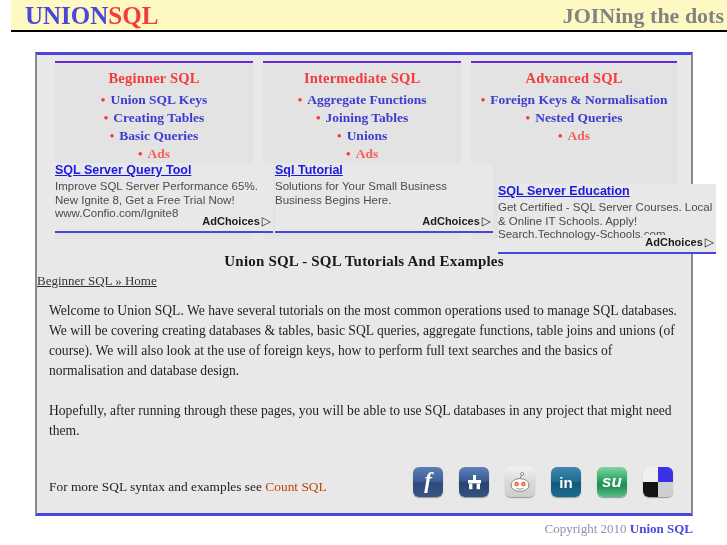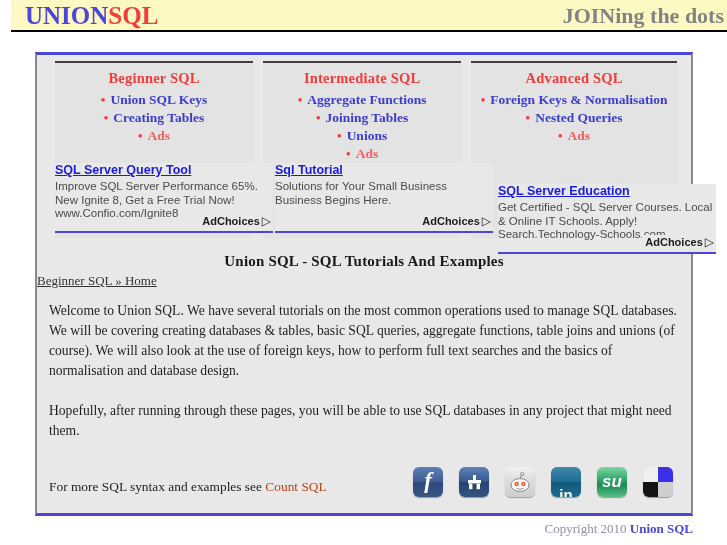--- a/index.html
+++ b/index.html
@@ -69,21 +69,21 @@
     left: 18px;
     top: 6px;
     width: 622px;
     height: 178px;
     display: flex;
     gap: 10px;
   }
   .nav-col {
     width: 204px;
     box-sizing: border-box;
-    border-top: 2px solid #404040;
+    border-top: 2px solid #6d28d9;
     background: #e3e3e3;
     position: relative;
     overflow: hidden;
   }
   .nav-col.col-wide { width: 212px; }
   .nav-title {
     text-align: center;
     color: #f43c3c;
     font-size: 14.5px;
     font-weight: bold;
@@ -278,21 +278,21 @@
   }
   .si-reddit .glyph {
     position: absolute; left: 0; top: 0; width: 100%; height: 100%;
     display: flex; align-items: center; justify-content: center;
   }
   .si-linkedin {
     background: linear-gradient(180deg,#3f87ad 0%,#1d6d93 48%,#14597c 52%,#1b6party 100%);
     background: linear-gradient(180deg,#3f87ad 0%,#1d6d93 48%,#14597c 52%,#1b6a8e 100%);
   }
   .si-linkedin .glyph {
-    position: absolute; left: 0; top: 12px; width: 100%; height: 100%;
+    position: absolute; left: 0; top: 0; width: 100%; height: 100%;
     color: #ffffff; font-family: "Liberation Sans", sans-serif;
     font-size: 15px; font-weight: bold;
     display: flex; align-items: center; justify-content: center;
   }
   .si-stumbleupon {
     background: linear-gradient(180deg,#7fd7a4 0%,#35a86a 40%,#1d8c53 60%,#56bd85 100%);
   }
   .si-stumbleupon .glyph {
     position: absolute; left: 0; top: 0; width: 100%; height: 100%;
     color: #ffffff; font-family: "Liberation Sans", sans-serif;
@@ -334,20 +334,21 @@
 
 <div class="content-box">
 
   <div class="nav-row">
 
     <div class="nav-col">
       <div class="nav-title">Beginner SQL</div>
       <ul class="nav-list">
         <li><span class="bullet">•</span><span class="lbl">Union SQL Keys</span></li>
         <li><span class="bullet">•</span><span class="lbl">Creating Tables</span></li>
+        <li><span class="bullet">•</span><span class="lbl">Basic Queries</span></li>
         <li class="ads-item"><span class="bullet">•</span><span class="lbl">Ads</span></li>
       </ul>
     </div>
 
     <div class="nav-col">
       <div class="nav-title">Intermediate SQL</div>
       <ul class="nav-list">
         <li><span class="bullet">•</span><span class="lbl">Aggregate Functions</span></li>
         <li><span class="bullet">•</span><span class="lbl">Joining Tables</span></li>
         <li><span class="bullet">•</span><span class="lbl">Unions</span></li>

